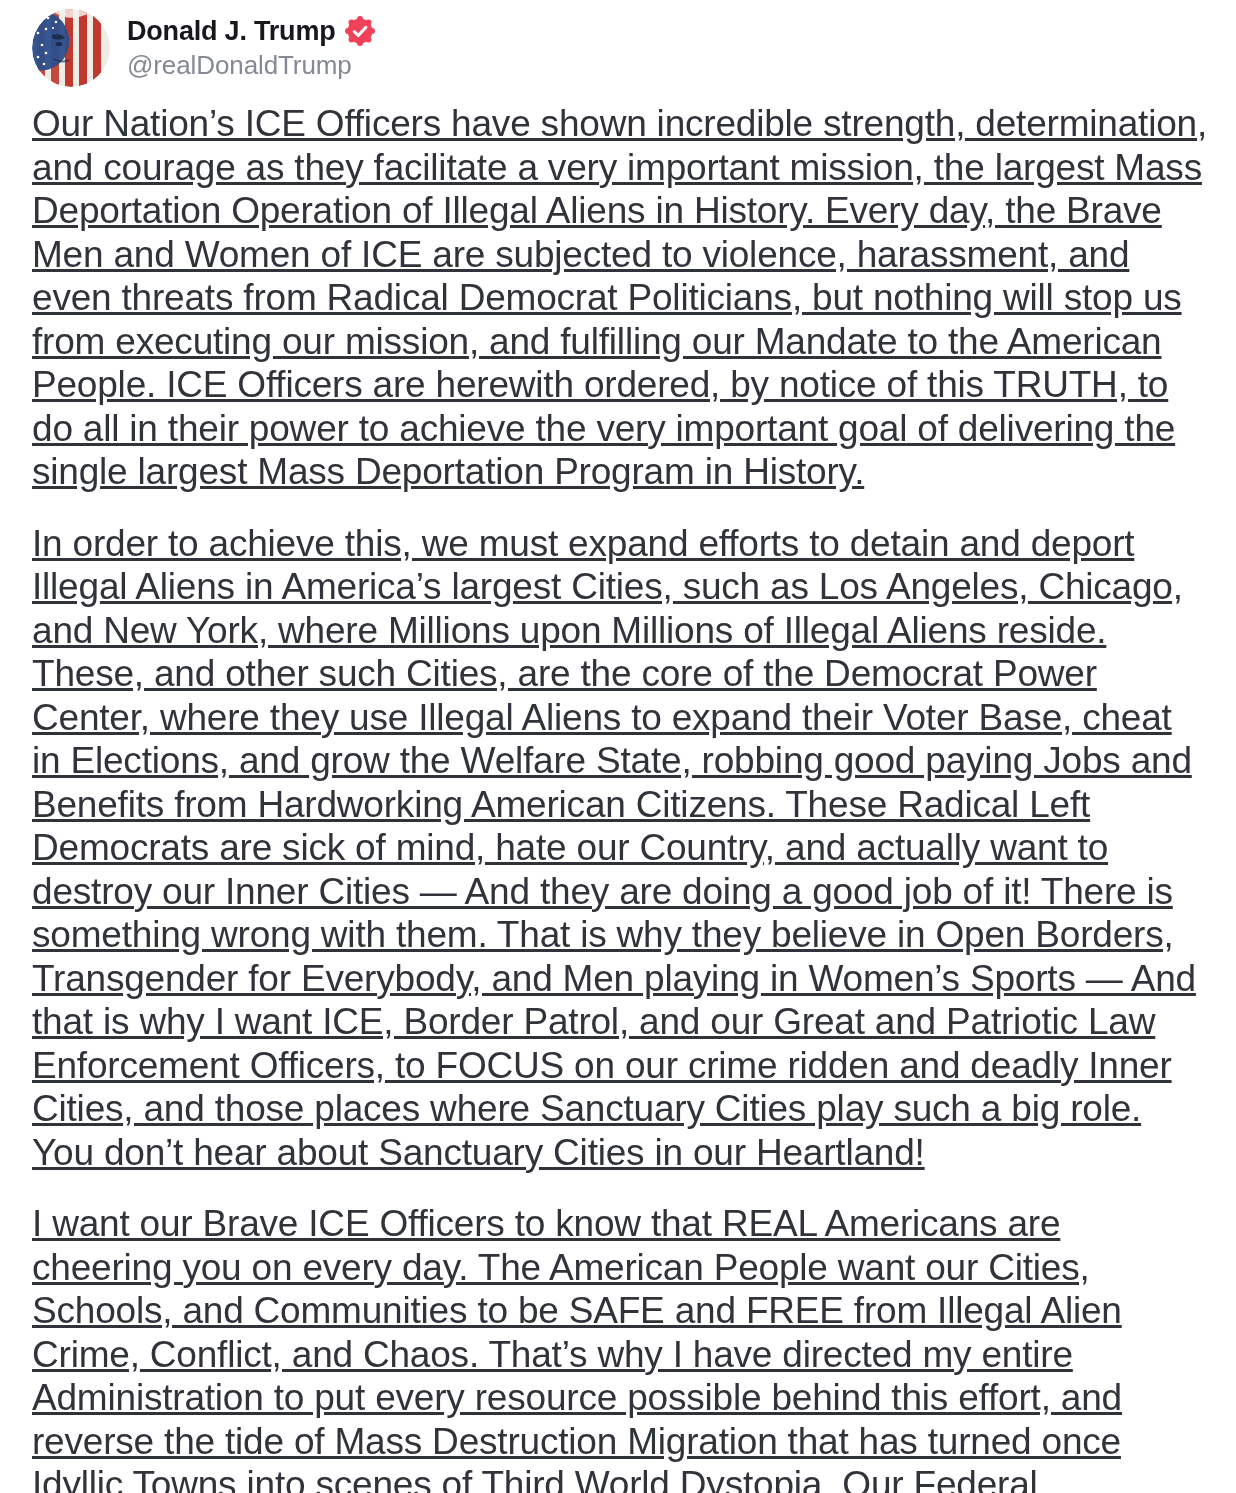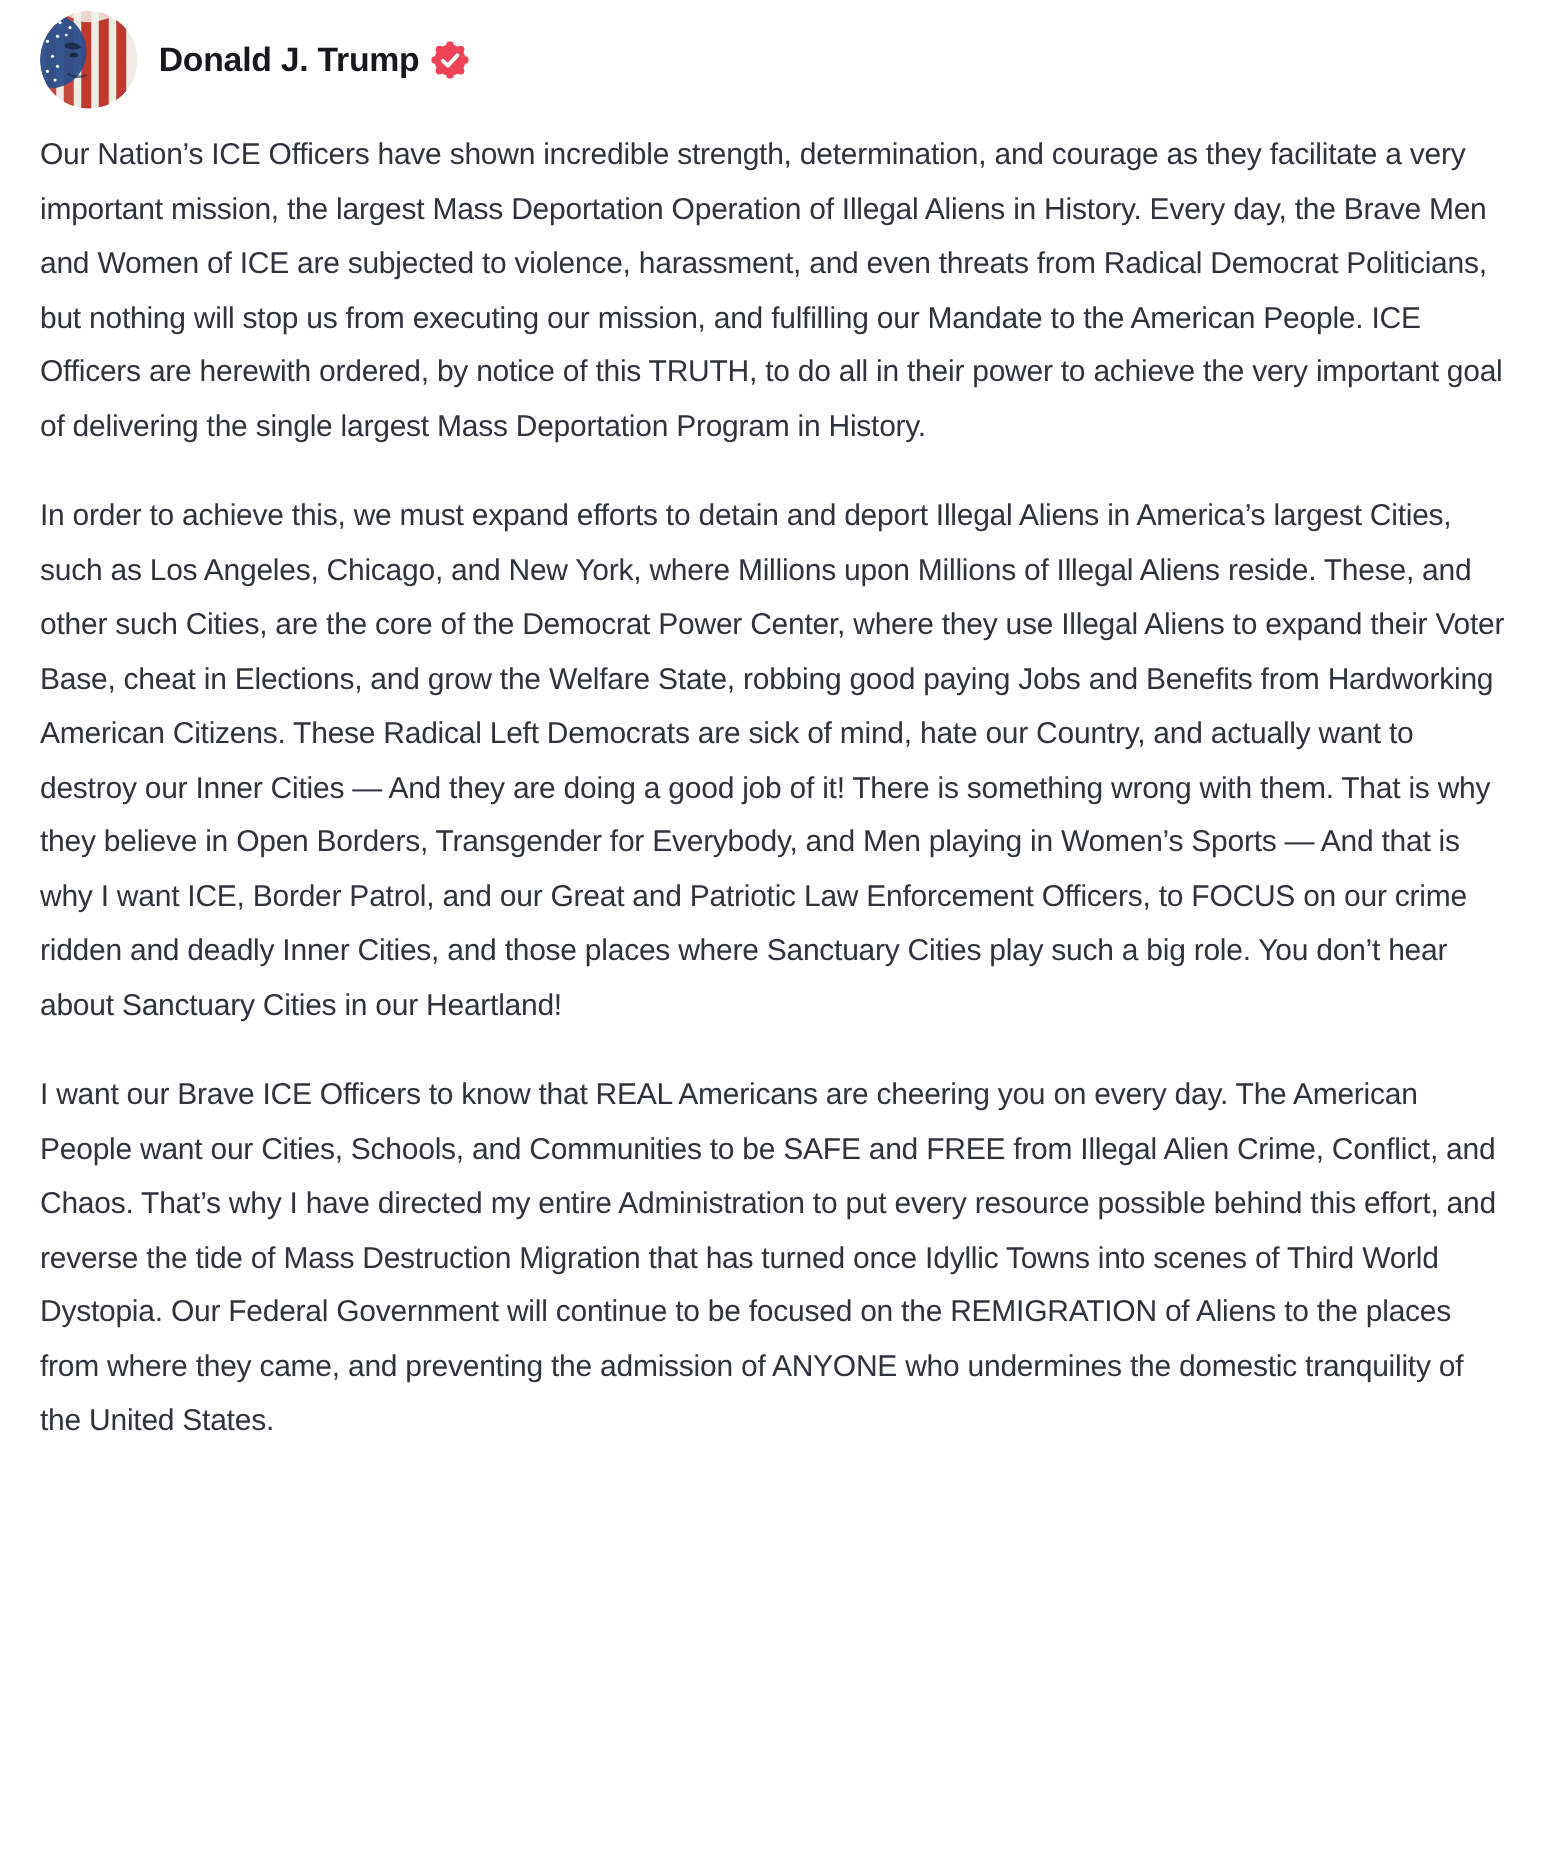--- a/index.html
+++ b/index.html
@@ -49,24 +49,25 @@
   .badge svg { display: block; width: 30px; height: 30px; }
   .handle {
     font-size: 26px;
     color: #848994;
     letter-spacing: -0.1px;
     cursor: pointer;
   }
   .body { margin-top: 15px; }
   .body p {
     margin: 0 0 28px 0;
-    font-size: 24px;
+    font-size: 37px;
     line-height: 43.5px;
     color: #30333a;
     letter-spacing: -0.2px;
+    text-decoration: underline;
   }
   .body p:last-child { margin-bottom: 0; }
 </style>
 </head>
 <body>
 
 <div class="post">
 
   <div class="header">
 
@@ -118,20 +119,21 @@
                 <circle cx="6.5" cy="23.5" r="3"></circle>
               <circle cx="3" cy="15" r="3"></circle>
                 <circle cx="6.5" cy="6.5" r="3"></circle>
               <circle cx="15" cy="3" r="3"></circle>
                 <circle cx="23.5" cy="6.5" r="3"></circle>
             </g>
             <path d="M9.3,15.7 L13.3,19.5 L20.9,11.3" stroke="#ffffff" stroke-width="3.1" fill="none" stroke-linecap="round" stroke-linejoin="round"></path>
           </svg>
         </span>
       </div>
+      <div class="handle">@realDonaldTrump</div>
     </div>
 
   </div>
 
   <div class="body">
     <p>Our Nation’s ICE Officers have shown incredible strength, determination, and courage as they facilitate a very important mission, the largest Mass Deportation Operation of Illegal Aliens in History. Every day, the Brave Men and Women of ICE are subjected to violence, harassment, and even threats from Radical Democrat Politicians, but nothing will stop us from executing our mission, and fulfilling our Mandate to the American People. ICE Officers are herewith ordered, by notice of this TRUTH, to do all in their power to achieve the very important goal of delivering the single largest Mass Deportation Program in History.</p>
     <p>In order to achieve this, we must expand efforts to detain and deport Illegal Aliens in America’s largest Cities, such as Los Angeles, Chicago, and New York, where Millions upon Millions of Illegal Aliens reside. These, and other such Cities, are the core of the Democrat Power Center, where they use Illegal Aliens to expand their Voter Base, cheat in Elections, and grow the Welfare State, robbing good paying Jobs and Benefits from Hardworking American Citizens. These Radical Left Democrats are sick of mind, hate our Country, and actually want to destroy our Inner Cities — And they are doing a good job of it! There is something wrong with them. That is why they believe in Open Borders, Transgender for Everybody, and Men playing in Women’s Sports — And that is why I want ICE, Border Patrol, and our Great and Patriotic Law Enforcement Officers, to FOCUS on our crime ridden and deadly Inner Cities, and those places where Sanctuary Cities play such a big role. You don’t hear about Sanctuary Cities in our Heartland!</p>
     <p>I want our Brave ICE Officers to know that REAL Americans are cheering you on every day. The American People want our Cities, Schools, and Communities to be SAFE and FREE from Illegal Alien Crime, Conflict, and Chaos. That’s why I have directed my entire Administration to put every resource possible behind this effort, and reverse the tide of Mass Destruction Migration that has turned once Idyllic Towns into scenes of Third World Dystopia. Our Federal Government will continue to be focused on the REMIGRATION of Aliens to the places from where they came, and preventing the admission of ANYONE who undermines the domestic tranquility of the United States.</p>
   </div>
 

